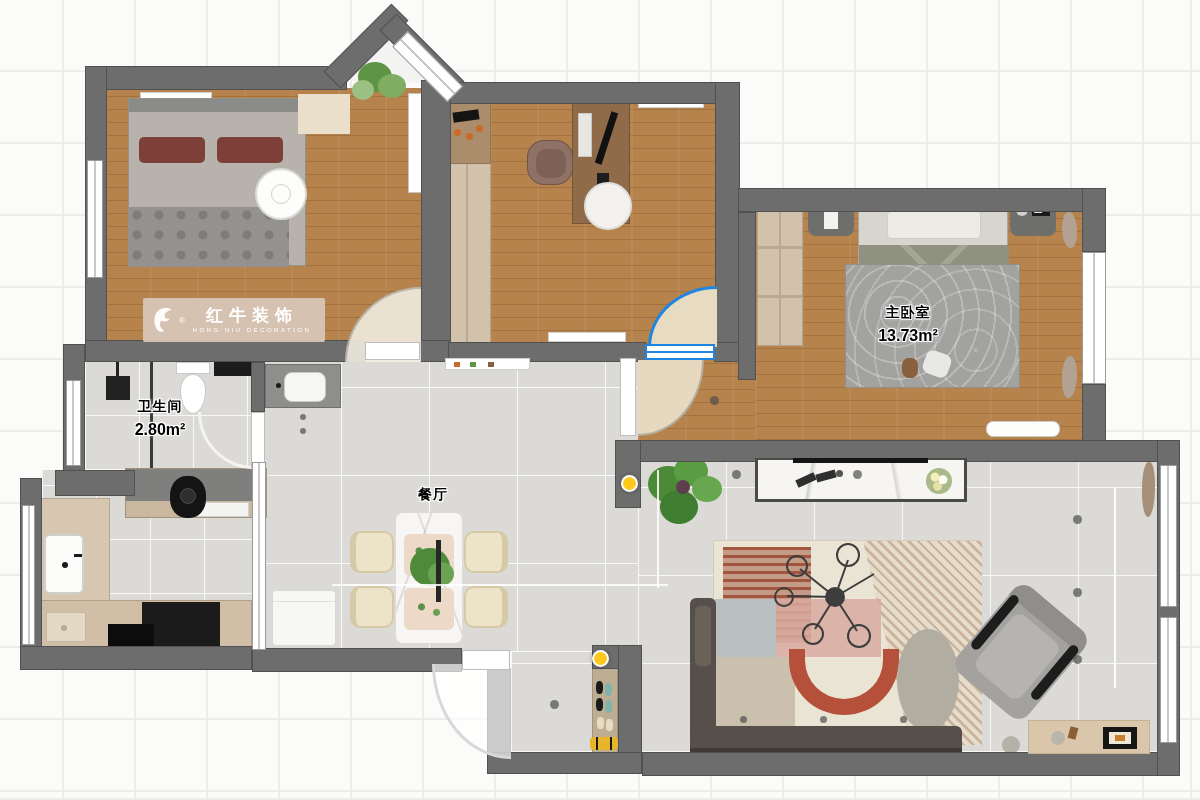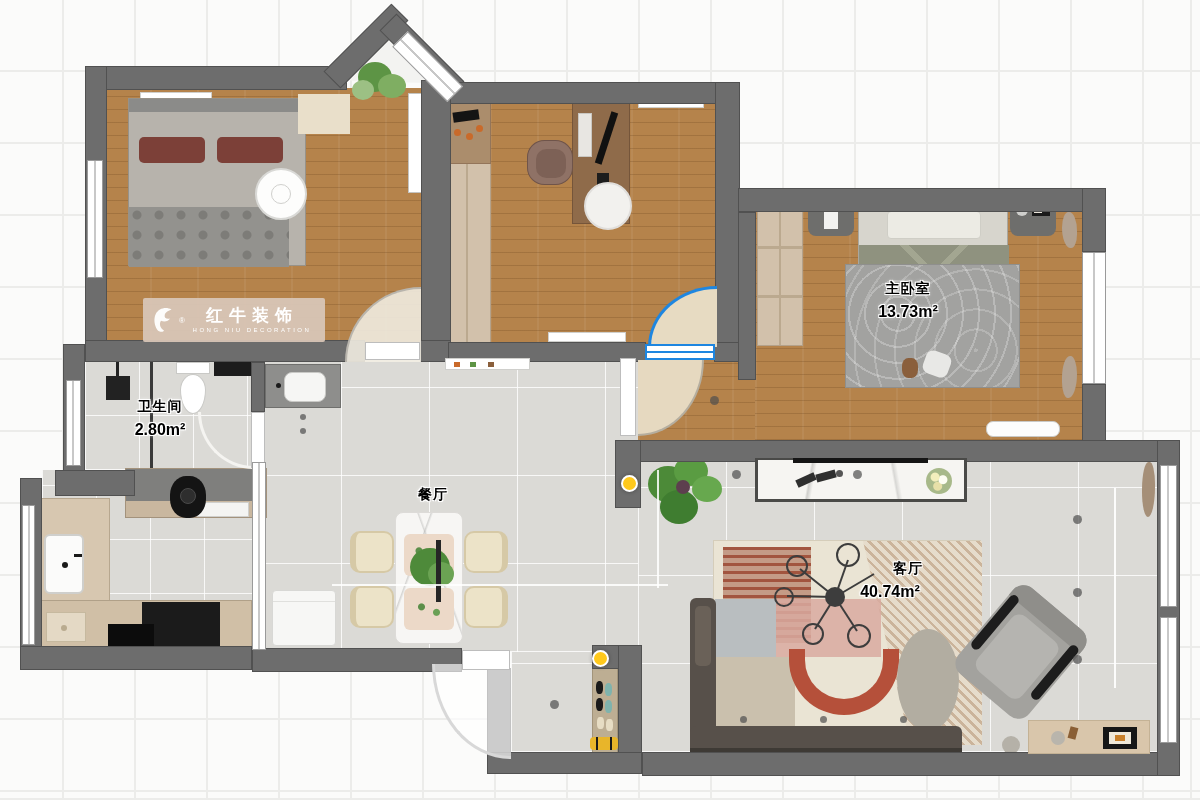--- a/index.html
+++ b/index.html
@@ -320,29 +320,25 @@
   <div class="doty" style="left:592px;top:650px;"></div>
   <div class="doty" style="left:621px;top:475px;"></div>
   <div class="dotg" style="left:732px;top:470px;"></div>
   <div class="dotg" style="left:853px;top:470px;"></div>
   <div class="dotg" style="left:550px;top:700px;"></div>
   <div class="dotg" style="left:1073px;top:515px;"></div>
   <div class="dotg" style="left:1073px;top:588px;"></div>
   <div class="dotg" style="left:1073px;top:655px;"></div>
   <div class="dotg" style="left:710px;top:396px;"></div>
 
-  <div class="lbl" style="left:848px;top:280px;width:120px;">
+  <div class="lbl" style="left:848px;top:304px;width:120px;">
     <div class="lname">主卧室</div>
     <div class="larea">13.73m²</div>
   </div>
   <div class="lbl" style="left:100px;top:398px;width:120px;">
     <div class="lname">卫生间</div>
     <div class="larea">2.80m²</div>
   </div>
   <div class="lbl" style="left:395px;top:486px;width:76px;">
     <div class="lname">餐厅</div>
   </div>
-  <div class="lbl" style="left:820px;top:560px;width:140px;">
-    <div class="lname" style="padding-left:36px;">客厅</div>
-    <div class="larea">40.74m²</div>
-  </div>
 
 </div>
 
 </body></html>

